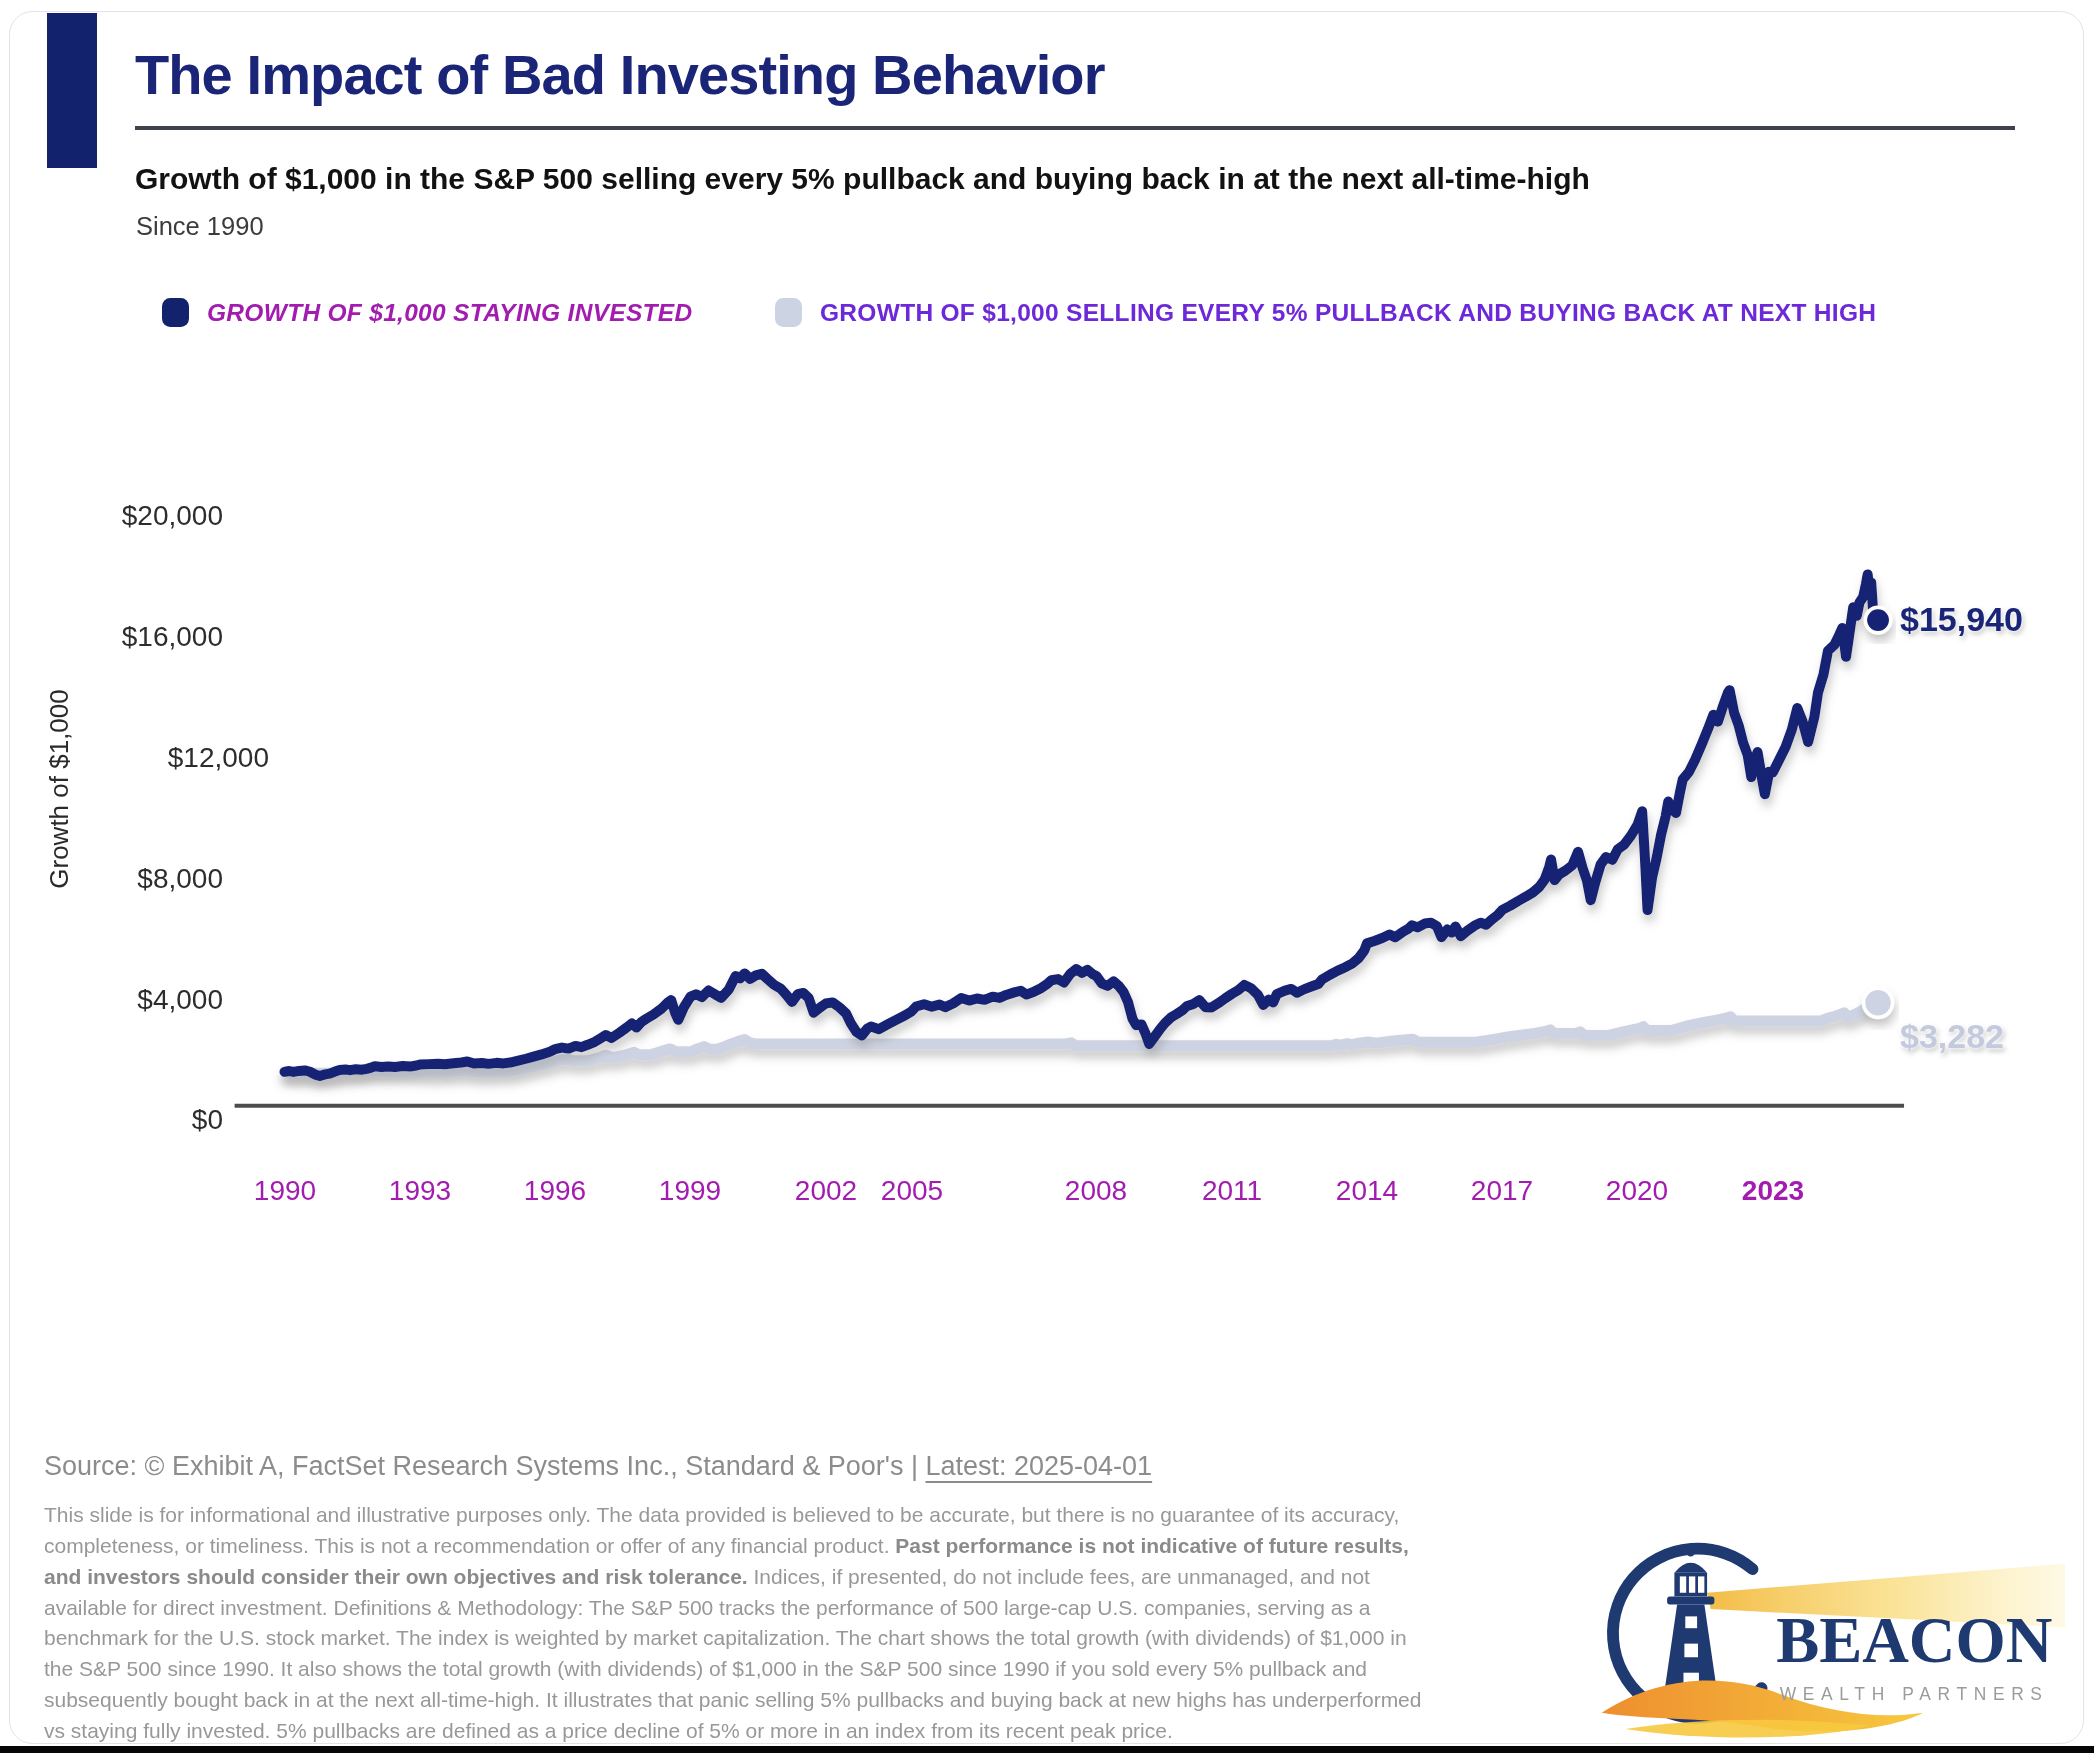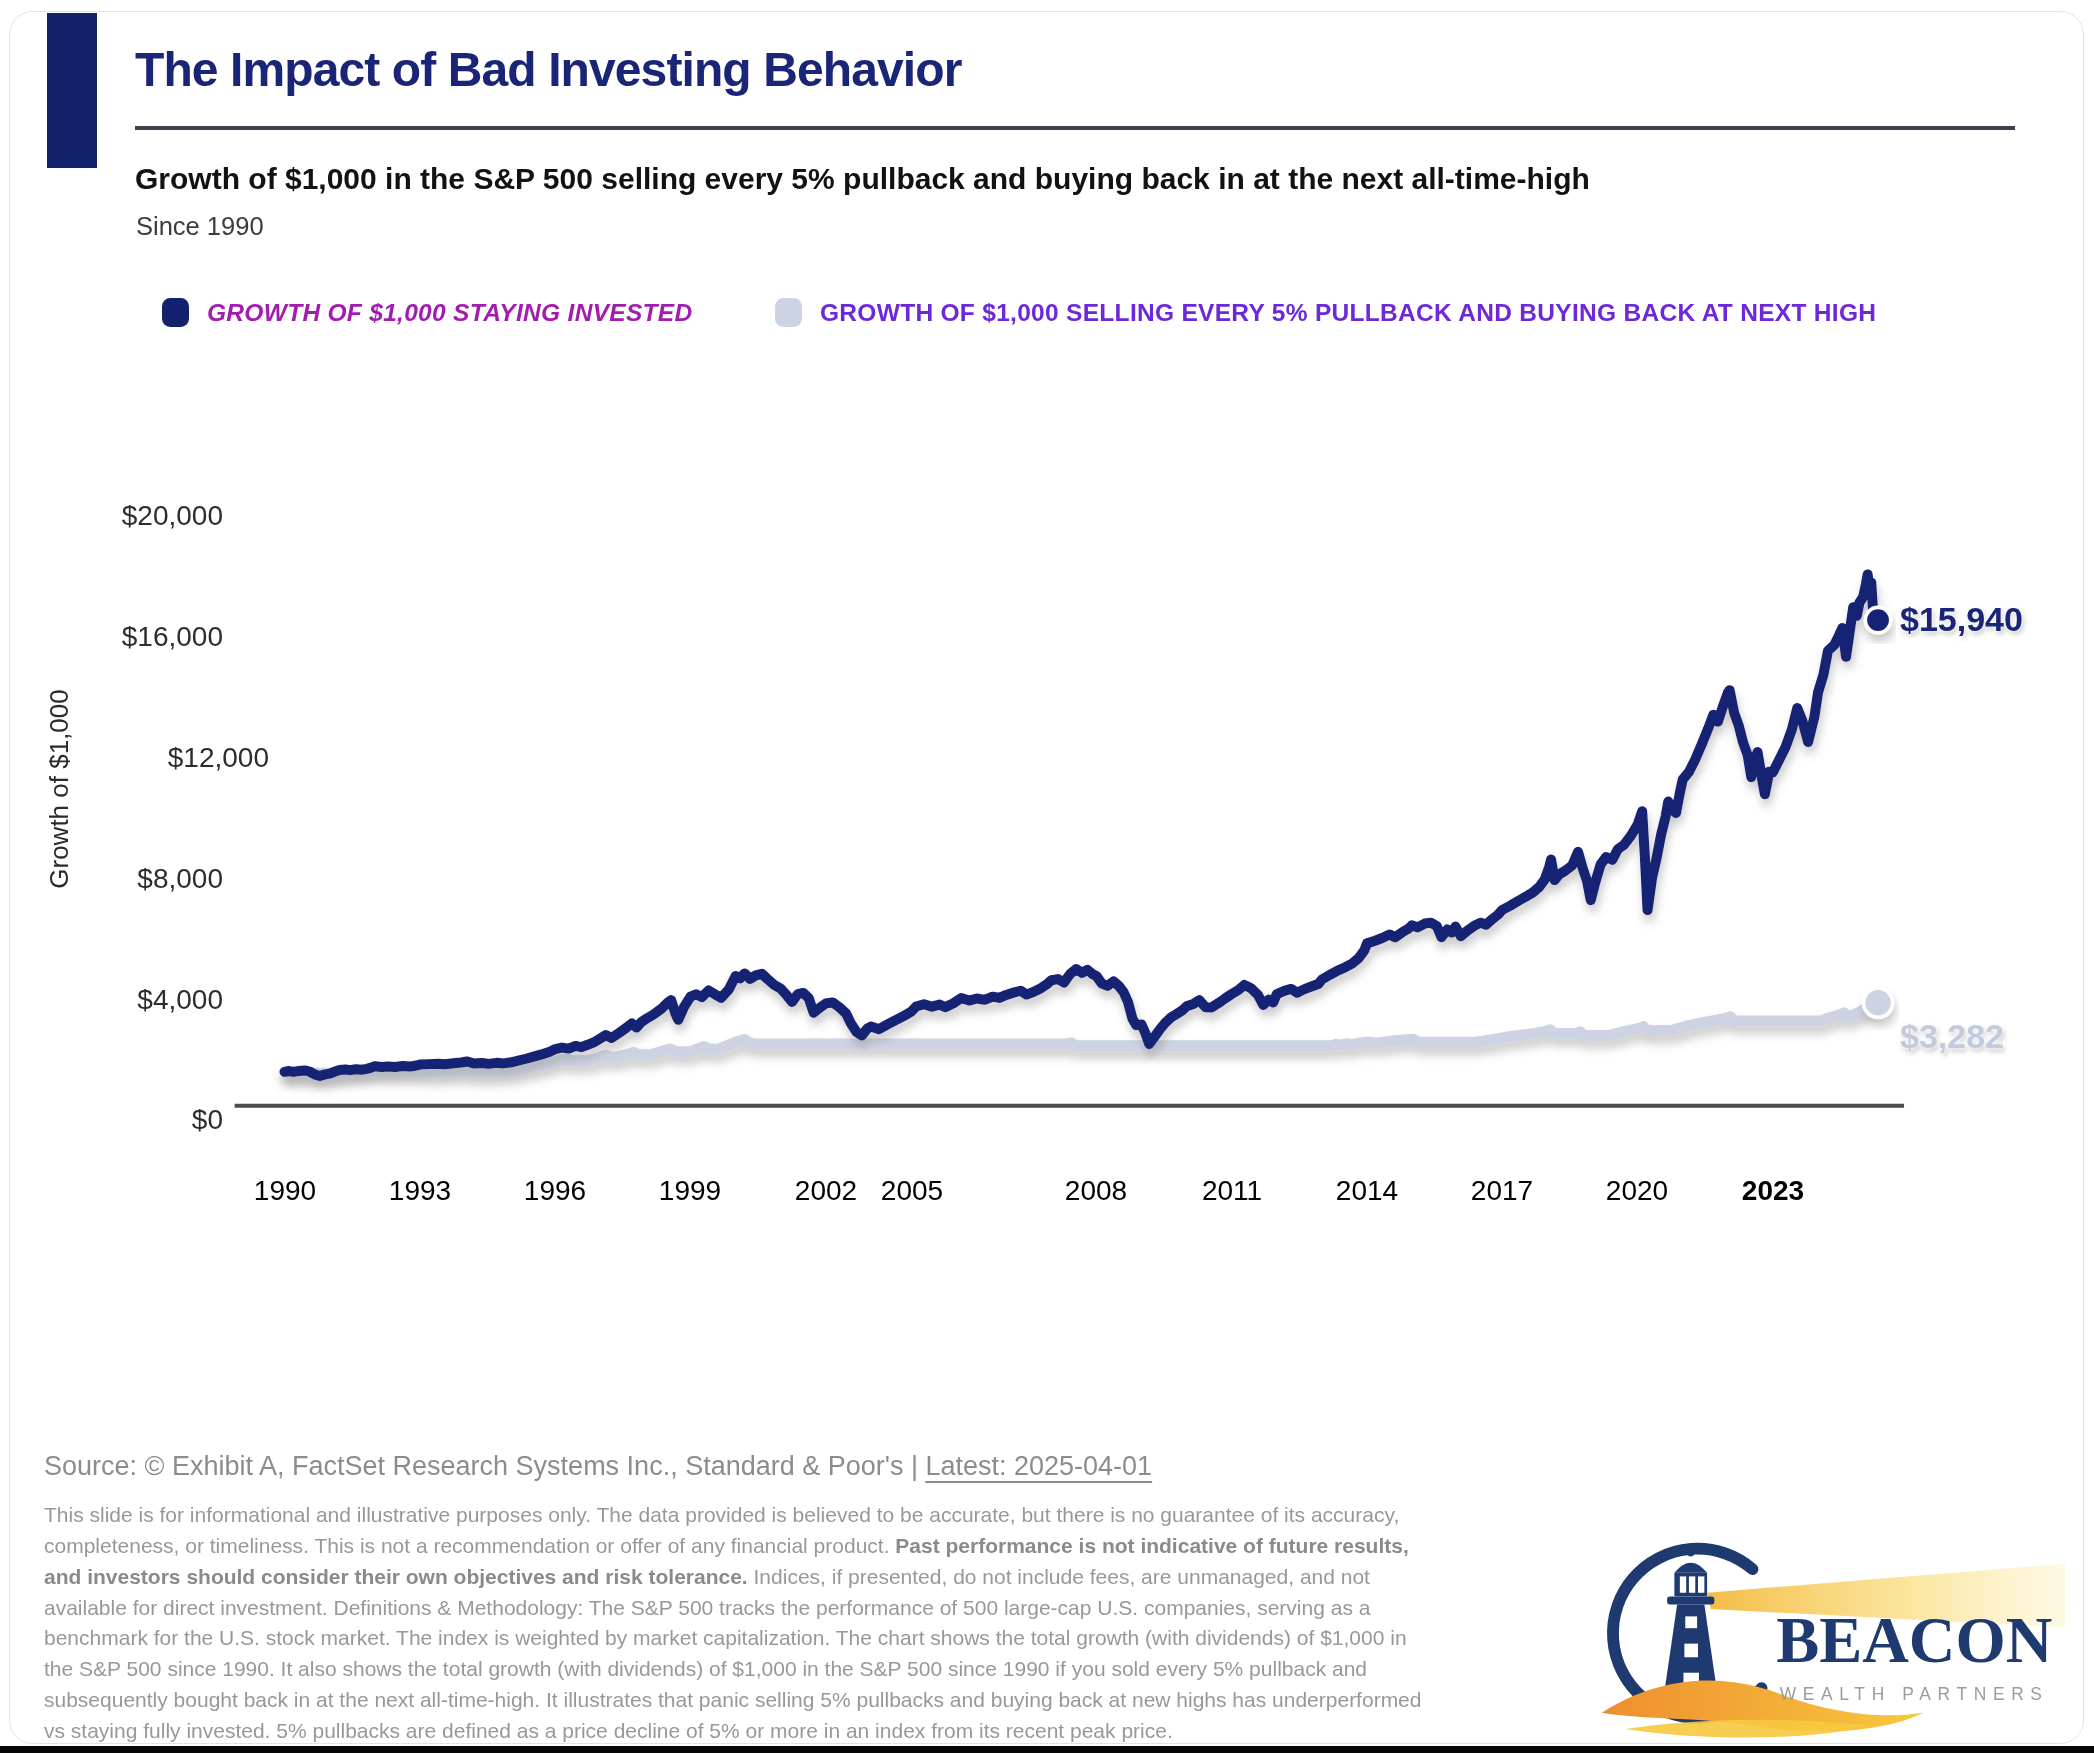--- a/index.html
+++ b/index.html
@@ -4,40 +4,40 @@
 <style>
   html,body{margin:0;padding:0;background:#ffffff;}
   .page{position:relative;width:2095px;height:1754px;background:#ffffff;overflow:hidden;
         font-family:"Liberation Sans",sans-serif;}
   .card{position:absolute;left:9px;top:11px;width:2073px;height:1731px;
         border:1.8px solid #e3e3e3;border-radius:23.6px;background:#ffffff;}
   .bottom-strip{position:absolute;left:0;top:1746px;width:2095px;height:7.3px;background:#060606;}
 
   .accent-bar{position:absolute;left:47px;top:12.7px;width:50px;height:155px;background:#12226d;}
 
-  .title{position:absolute;left:135px;top:42px;width:1818px;font-size:48px;font-weight:700;
+  .title{position:absolute;left:135px;top:42px;width:1818px;font-size:56px;font-weight:700;
          letter-spacing:-0.9px;color:#1b2578;}
   .title-rule{position:absolute;left:135px;top:126px;width:1880px;height:3.6px;background:#3d424d;}
   .subtitle{position:absolute;left:135px;top:162px;width:1818px;font-size:30px;font-weight:700;color:#121212;}
   .since{position:absolute;left:136px;top:212px;font-size:25.5px;color:#3c3c3c;}
 
   .legend{position:absolute;left:0;top:296px;width:2095px;height:36px;}
   .legend-item{position:absolute;display:flex;align-items:center;height:33px;}
   .legend-item.first{left:162px;}
   .legend-item.second{left:775px;}
   .swatch{width:27px;height:29px;border-radius:8.2px;margin-right:18px;flex:0 0 auto;}
   .legend-label{font-size:24.5px;font-weight:700;letter-spacing:0.3px;white-space:nowrap;}
   .legend-label.navy{color:#a21caf;font-style:italic;}
   .legend-label.gray{color:#6d28d9;}
 
   .y-axis-title{position:absolute;left:59px;top:789px;transform:translate(-50%,-50%) rotate(-90deg);
         font-size:26px;color:#2a2a2a;white-space:nowrap;}
   .y-tick{position:absolute;left:0;width:223px;text-align:right;transform:translateY(-50%);
         font-size:28px;color:#2d2d2d;white-space:nowrap;margin-top:24px;}
-  .x-tick{position:absolute;top:1175px;transform:translateX(-50%);font-size:28px;color:#000000;}
+  .x-tick{position:absolute;top:1175px;transform:translateX(-50%);font-size:28px;color:#a21caf;}
 
   #chart-svg{position:absolute;left:0;top:0;}
 
   .end-label{position:absolute;font-size:34px;font-weight:700;white-space:nowrap;
         text-shadow:0 0 3.6px #ffffff,0 0 7.3px #ffffff,1.8px 2.7px 5.5px rgba(120,120,120,.55);}
 
   .source-line{position:absolute;left:44px;top:1451px;font-size:27px;color:#8c8c8c;white-space:nowrap;}
   .source-latest{text-decoration:underline;text-underline-offset:5.5px;}
   .disclaimer{position:absolute;left:44px;top:1500px;width:1391px;font-size:21px;line-height:1.47;color:#989898;}
   .disclaimer b{font-weight:700;color:#8a8a8a;}

